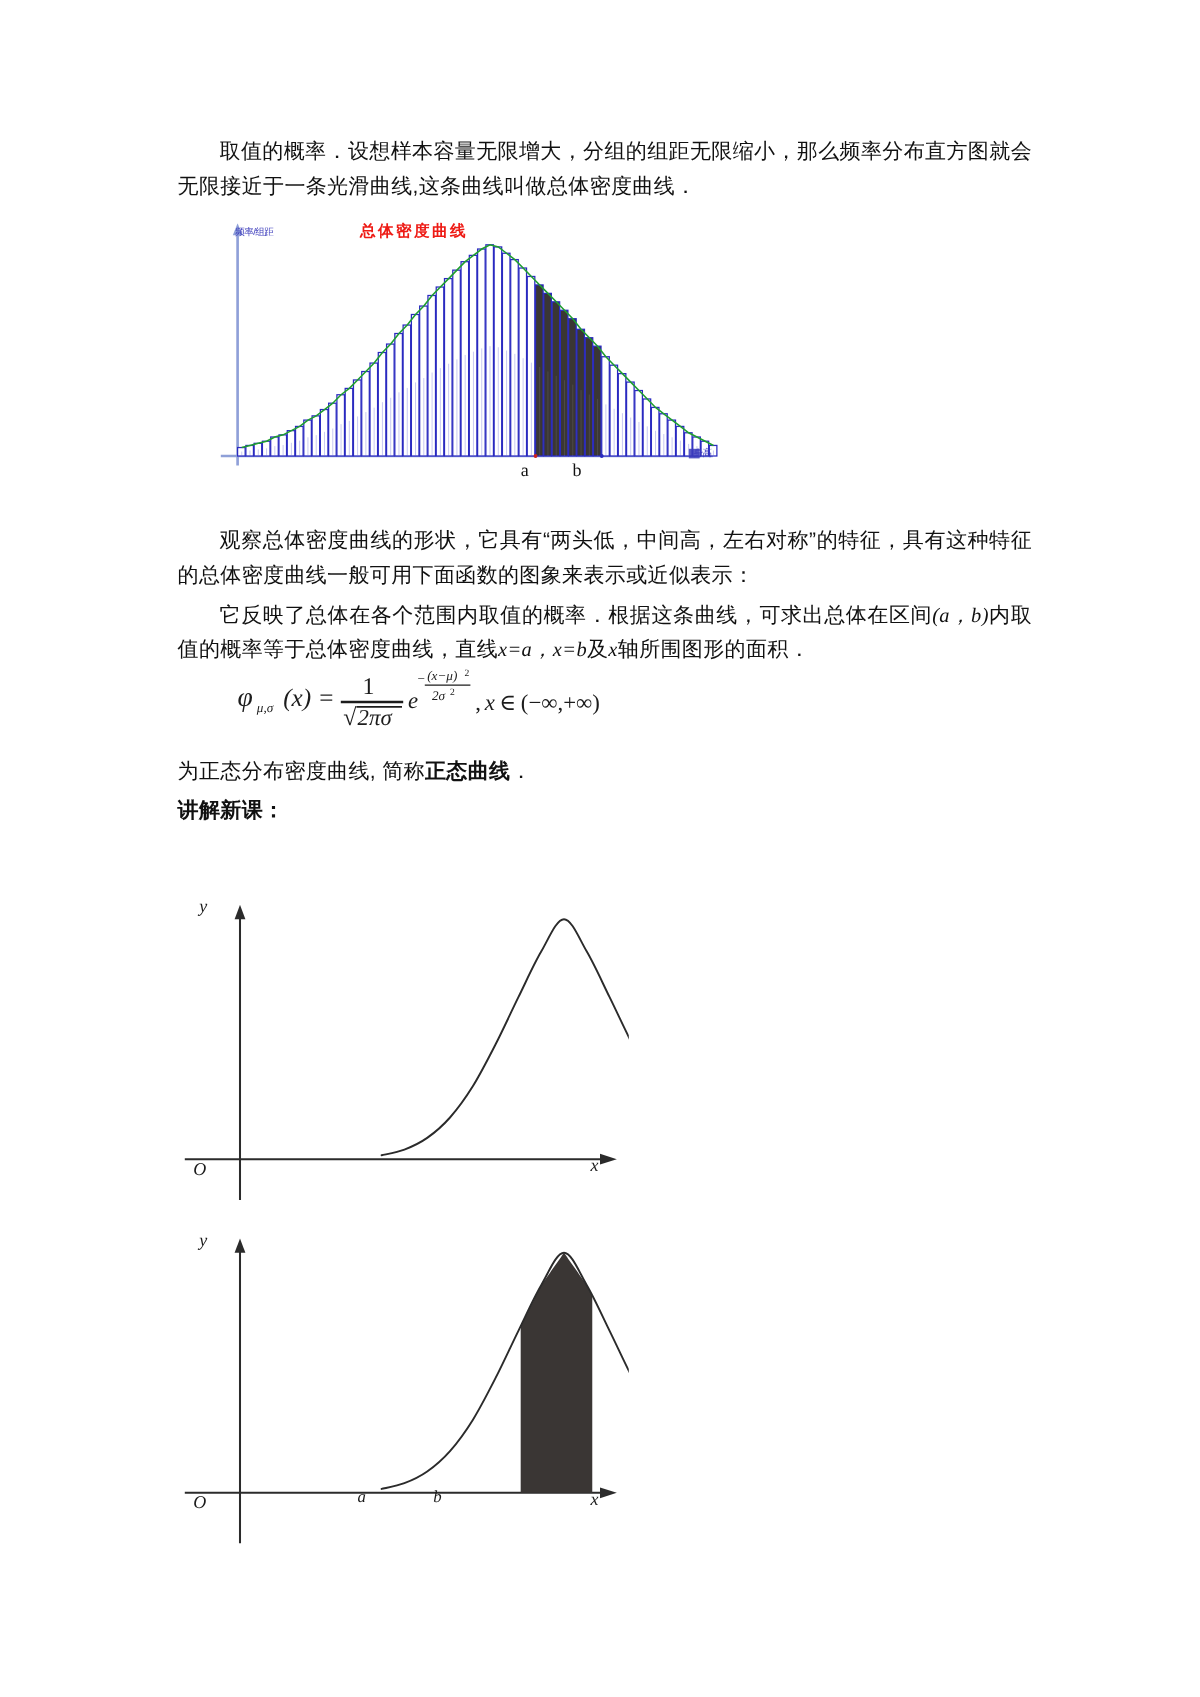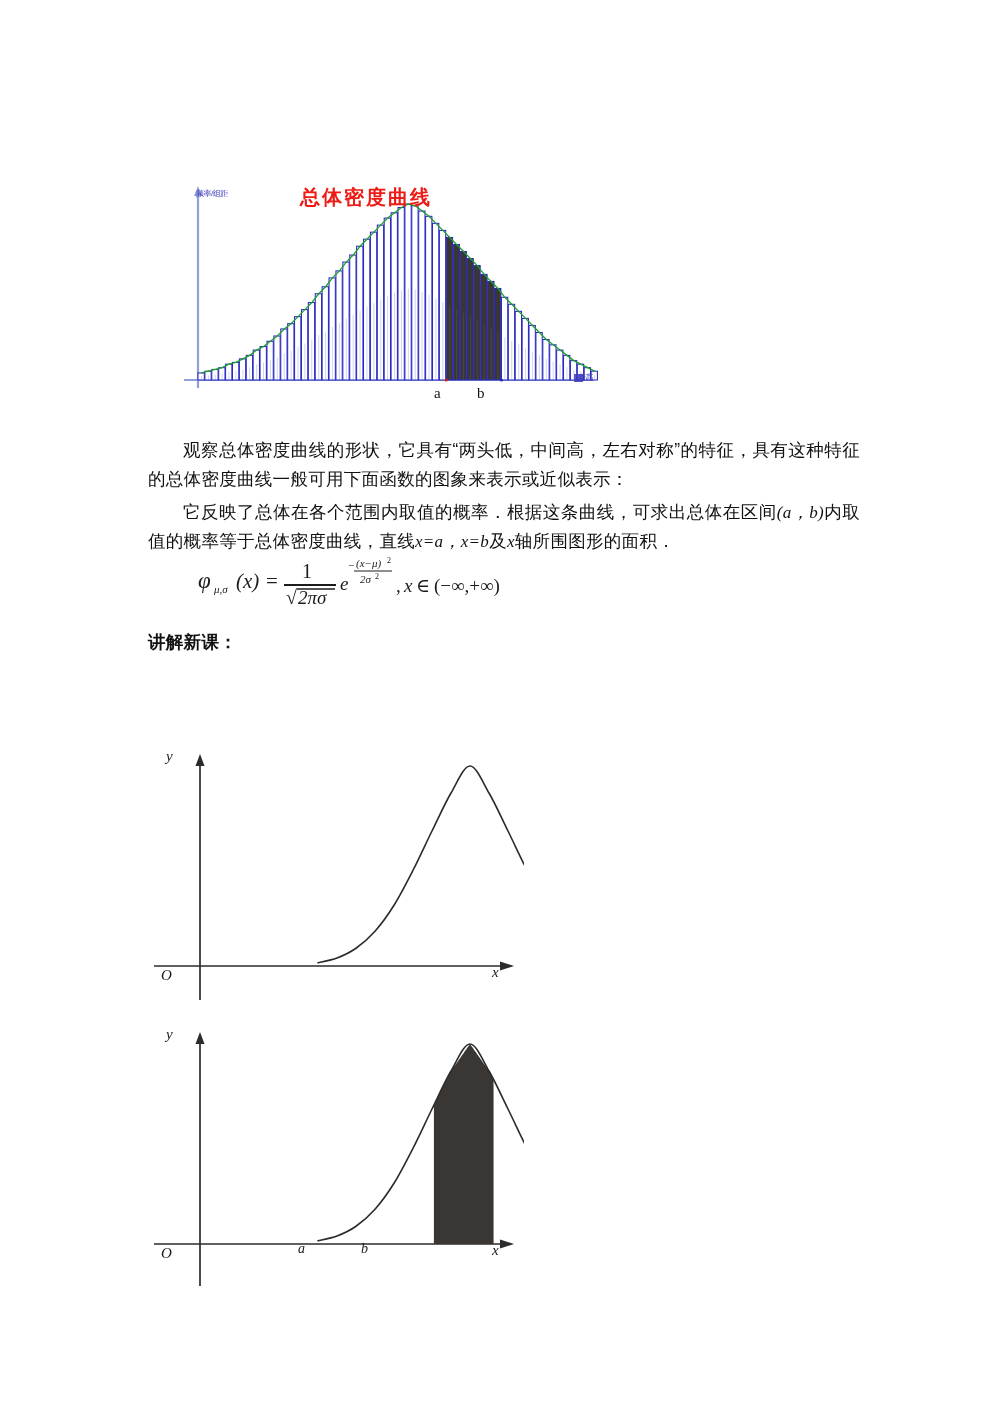--- a/index.html
+++ b/index.html
@@ -49,21 +49,21 @@
     position: absolute;
     left: 182px;
     top: 186px;
     width: 430px;
     height: 228px;
   }
   .fig1-title {
     position: absolute;
     left: 118px;
     top: -2px;
-    font-size: 20px;
+    font-size: 13px;
     font-weight: bold;
     color: #ee1b15;
     letter-spacing: 2px;
     font-family: "DejaVu Sans", sans-serif;
   }
   .fig1-ylab {
     position: absolute;
     left: 14px;
     top: 2px;
     font-size: 8px;
@@ -124,20 +124,23 @@
     width: 330px;
     height: 58px;
   }
   .formula svg { display:block; }
 </style>
 </head>
 <body>
 
 <div class="page">
 
+  <div class="content">
+    <p class="para indent">取值的概率．设想样本容量无限增大，分组的组距无限缩小，那么频率分布直方图就会无限接近于一条光滑曲线,这条曲线叫做总体密度曲线．</p>
+  </div>
 
   <div class="fig1-wrap">
     <div class="fig1-title">总体密度曲线</div>
     <div class="fig1-ylab">频率/组距</div>
     <div class="fig1-xlab">身高</div>
     <svg id="fig1-svg" width="430" height="210">
         <line x1="16" y1="4" x2="16" y2="202" stroke="#8fa0d8" stroke-width="2.2"></line>
         <polygon points="12,10 20,10 16,0" fill="#8fa0d8"></polygon>
         <line x1="2" y1="194" x2="412" y2="194" stroke="#8fa0d8" stroke-width="2.2"></line>
         <rect x="16.00" y="186.96" width="6.30" height="7.04" fill="#ffffff" stroke="#2a2ac0" stroke-width="1.05"></rect>
@@ -297,20 +300,23 @@
 
         <text x="200" y="40" font-size="19">,</text>
         <text x="208" y="40" font-size="19" font-style="italic">x</text>
         <text x="220" y="40" font-size="19">∈</text>
         <text x="238" y="40" font-size="19">(−∞,+∞)</text>
       </g>
     </svg>
   </div>
 
   <div class="content" style="top:628px;">
+    <p class="para">
+      <span>为正态分布密度曲线, 简称</span><span class="bold">正态曲线</span><span>．</span>
+    </p>
     <p class="para bold">讲解新课：</p>
   </div>
 
   <div class="fig2-wrap">
     <svg id="fig2-svg" width="372" height="252">
         <line x1="48" y1="10" x2="48" y2="248" stroke="#2b2b2b" stroke-width="1.7"></line>
         <polygon points="43.5,14 52.5,14 48,2" fill="#2b2b2b"></polygon>
         <line x1="2" y1="214" x2="352" y2="214" stroke="#2b2b2b" stroke-width="1.7"></line>
         <polygon points="348,209.5 348,218.5 362,214" fill="#2b2b2b"></polygon>
         <g transform="translate(118,0)">

